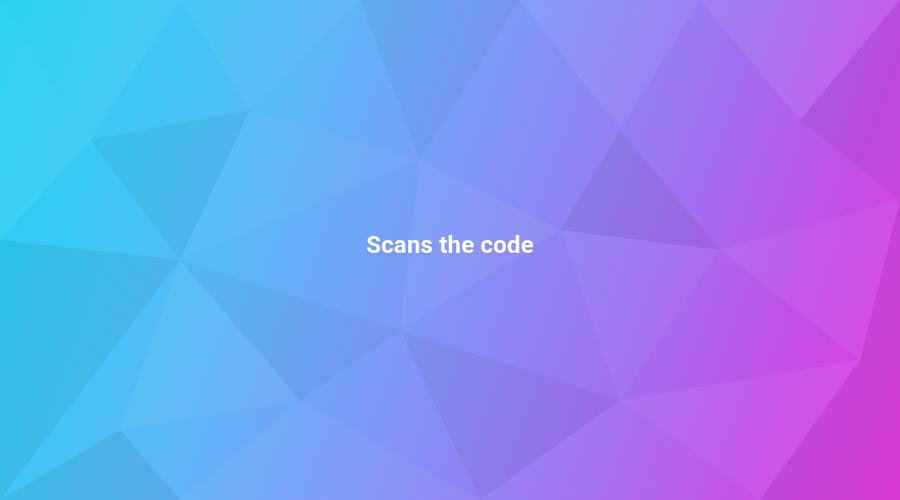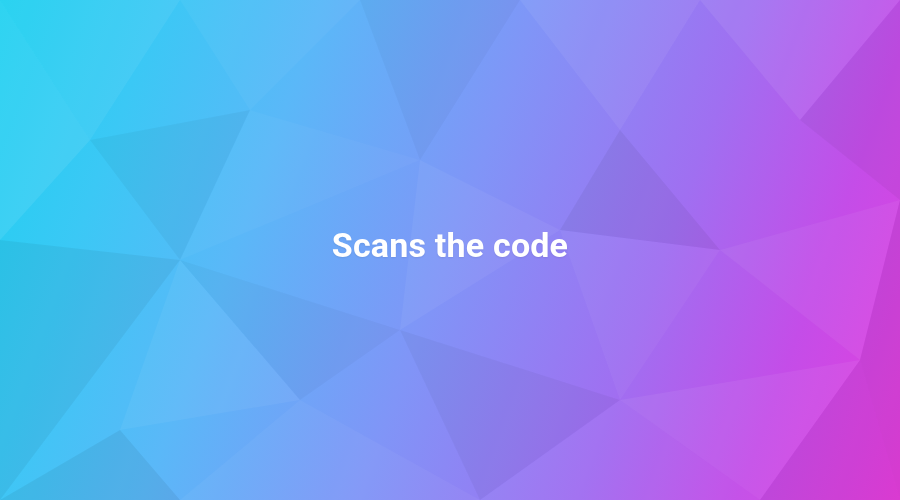--- a/index.html
+++ b/index.html
@@ -40,21 +40,21 @@
       height: 100%;
       pointer-events: none;
     }
     
     .headline {
       position: relative;
       z-index: 2;
       text-align: center;
       color: #ffffff;
       font-weight: 700;
-      font-size: 34px;
+      font-size: 24px;
       line-height: 1.25;
       letter-spacing: 0.2px;
       text-shadow: 0 1px 2px rgba(0,0,0,0.08);
       margin-top: -10px;
     }
     
     .headline .line {
       display: block;
     }
   </style>

